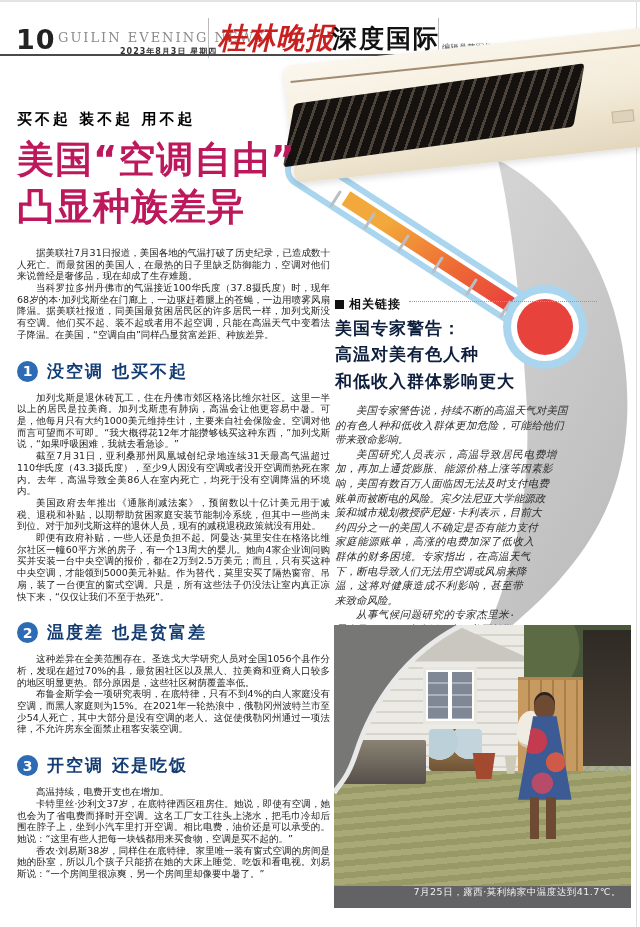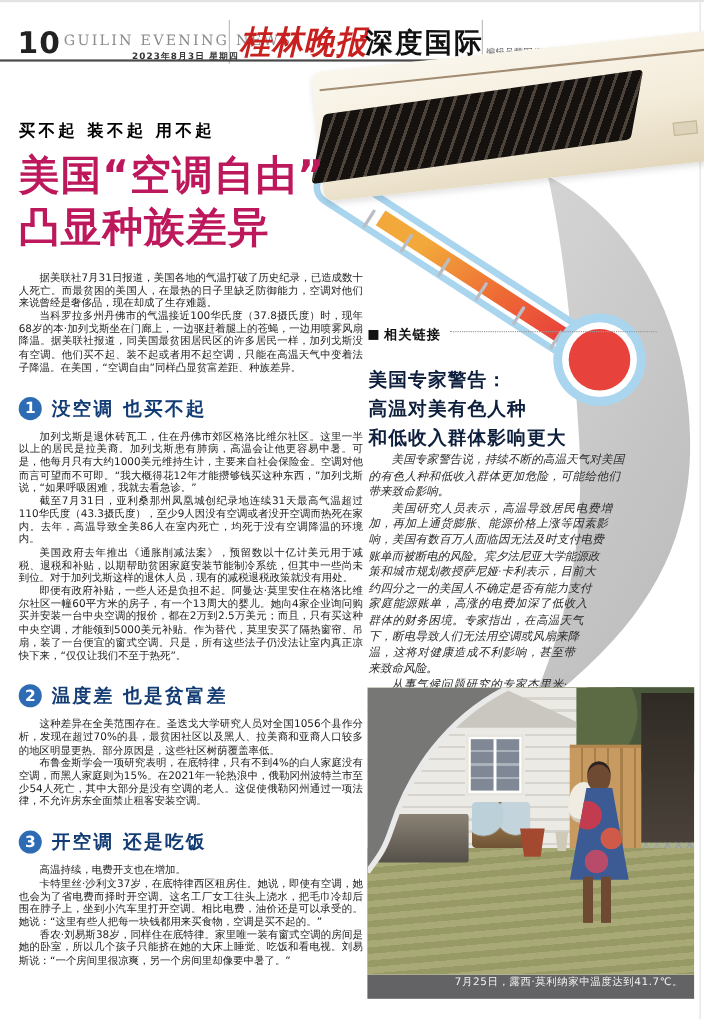--- a/index.html
+++ b/index.html
@@ -45,22 +45,22 @@
   .sec-num { width:21px; height:21px; border-radius:50%; background:#2d6cb5; color:#fff; font-size:14px; font-weight:800;
     display:flex; align-items:center; justify-content:center; flex:0 0 21px; }
   .sec-title { font-size:17px; font-weight:900; color:#133c74; letter-spacing:2px; }
 
   
   .sidebar { position:absolute; left:335px; top:294px; width:262px; z-index:4; }
   .sb-tagline { display:flex; align-items:center; }
   .sb-sq { width:9px; height:9px; background:#111; margin-right:5px; }
   .sb-tag { font-size:12px; font-weight:800; color:#111; letter-spacing:1px; }
   .sb-dots { flex:1; border-bottom:1px dotted #9a9a9a; margin-left:8px; height:1px; transform:translateY(-3px); }
-  .sb-title { margin-top:20px; font-size:17px; font-weight:900; color:#0e1f3d; line-height:1.55; letter-spacing:1px; }
-  .sb-body { font-family:Liberation Serif, serif; font-style:italic; }
+  .sb-title { margin-top:2px; font-size:17px; font-weight:900; color:#0e1f3d; line-height:1.55; letter-spacing:1px; }
+  .sb-body { margin-top:10px; font-family:Liberation Mono, monospace; font-style:italic; }
   .sb-shape { float:right; width:86px; height:270px; shape-outside:polygon(70% 0,100% 0,100% 100%,-10% 100%); }
   .sb-body p { font-size:10.5px; line-height:14.6px; color:#2b2b2b; text-align:justify; text-indent:2em; }
   .sb-credit { margin-top:14px; font-size:11px; font-weight:800; color:#1a1a1a; line-height:1.6; padding-left:42px; }
   .sb-credit .l2 { margin-left:-24px; }
 
   
   .photo-wrap { position:absolute; left:334px; top:623px; width:297px; height:283px; z-index:5; }
   .photo { position:relative; width:297px; height:261px; background:#aab08a; overflow:hidden; }
   .ph-trees { position:absolute; left:46%; top:-12px; width:60%; height:34%; background:radial-gradient(circle at 30% 40%,#5c6b44 0 40%,transparent 41%),radial-gradient(circle at 70% 30%,#49583a 0 45%,transparent 46%),radial-gradient(circle at 95% 55%,#3c4a30 0 50%,transparent 51%); }
   .ph-house { position:absolute; left:0; top:0; width:64%; height:56%;

